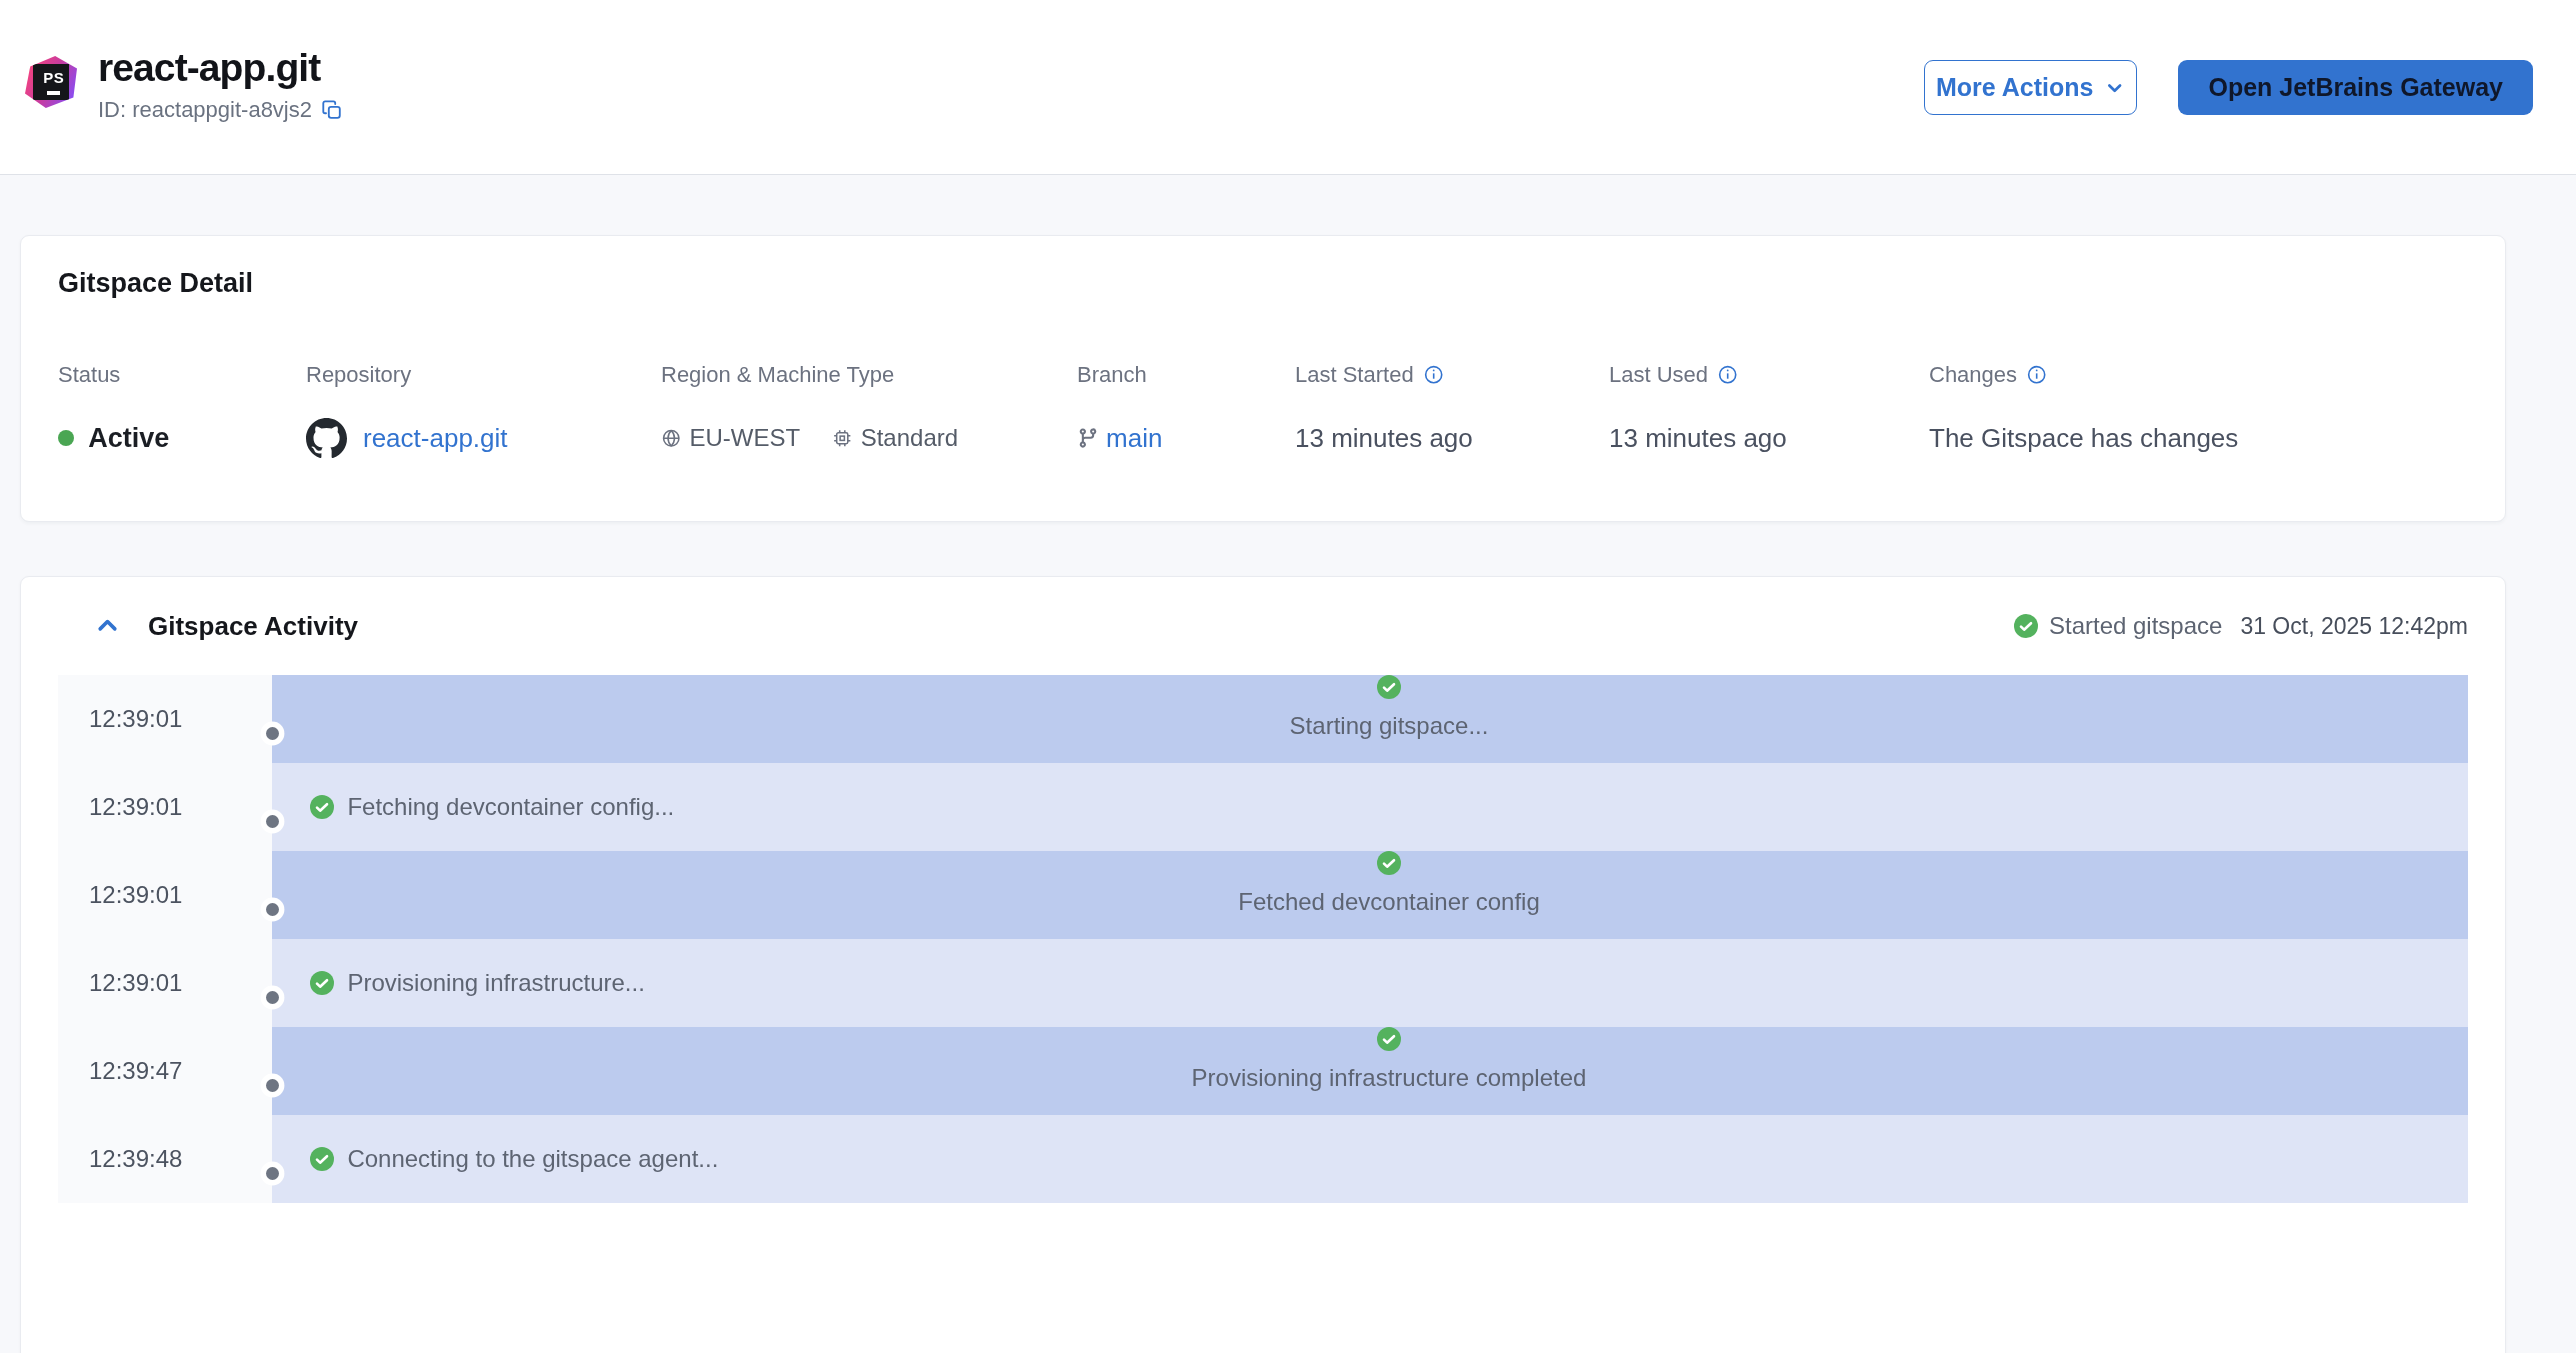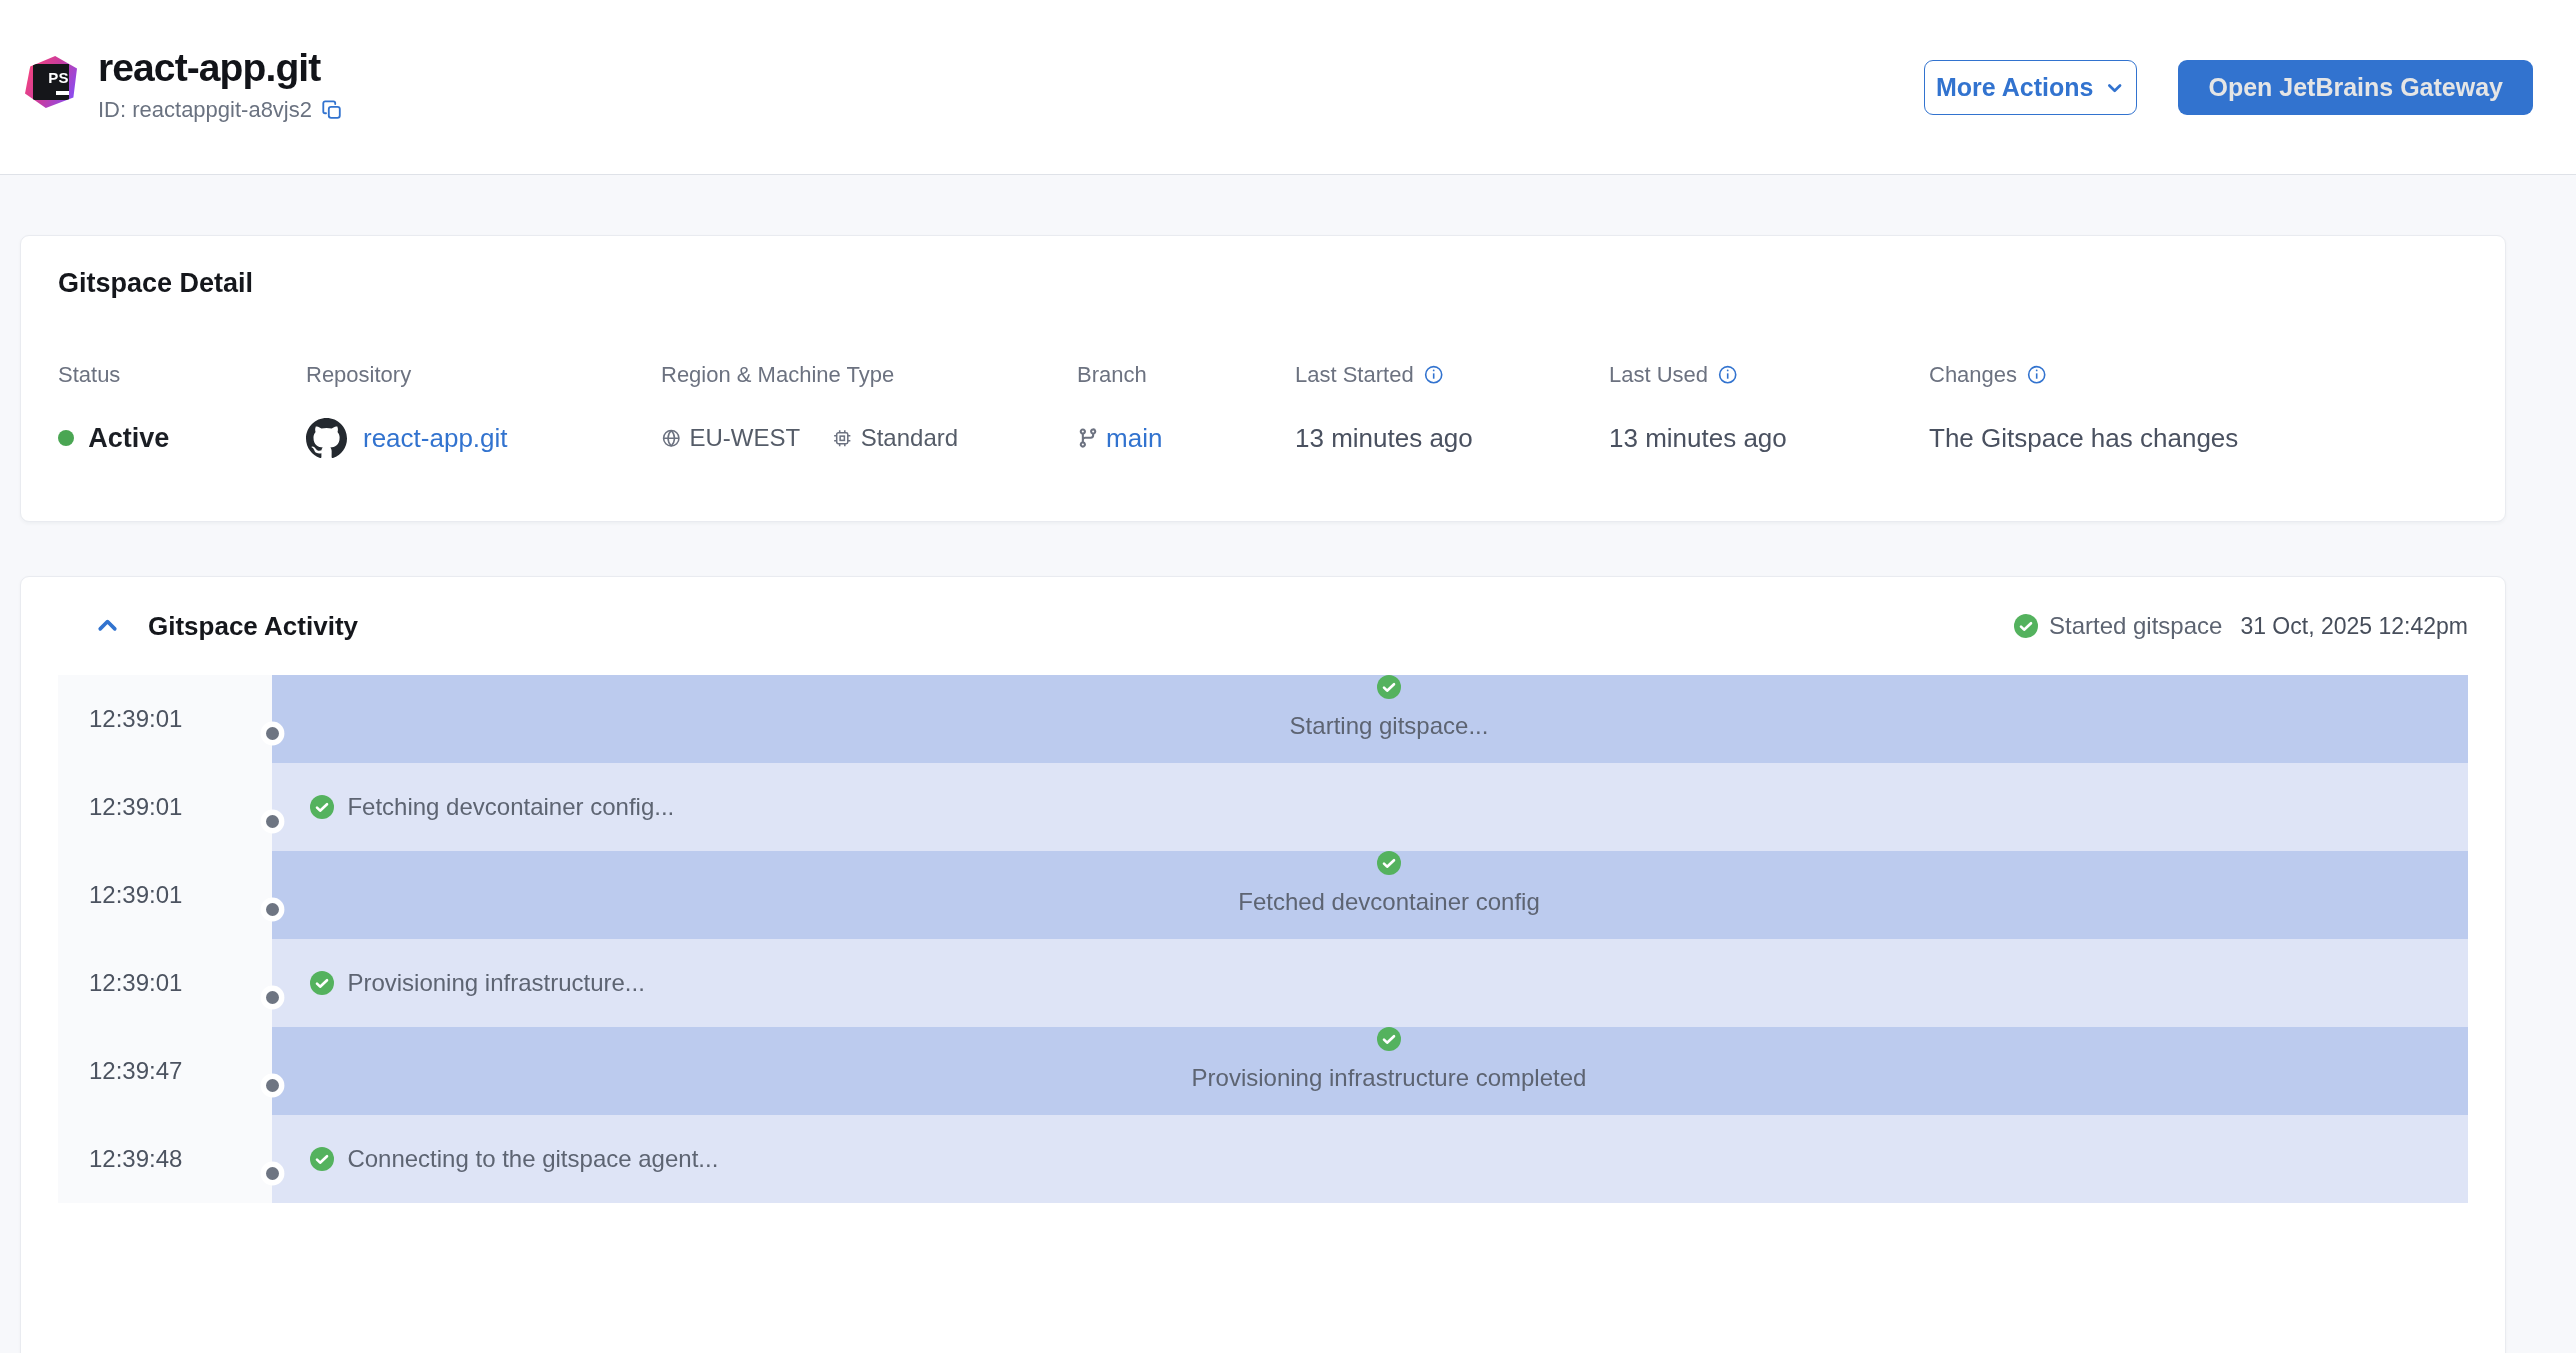--- a/index.html
+++ b/index.html
@@ -23,40 +23,40 @@
     background:#ffffff; border-bottom:1.8px solid #dfe2e8;
   }
   .logo{
     position:absolute; left:25px; top:56px; width:52px; height:52px;
     background:linear-gradient(118deg,#f4437f 12%,#c93c9e 48%,#8a4cf0 88%);
     clip-path:polygon(10% 20%, 58% 0%, 100% 24%, 93% 80%, 40% 100%, 0% 72%);
     display:flex; align-items:center; justify-content:center;
   }
   .logo-inner{
     width:36px; height:36px; background:#15161a;
-    display:flex; flex-direction:column; align-items:flex-end; justify-content:center;
+    display:flex; flex-direction:column; align-items:center; justify-content:center;
     padding-left:5.4px;
   }
   .logo-inner .ps{ color:#fff; font-weight:700; font-size:15px; letter-spacing:0.4px; }
   .logo-inner .bar{ width:13.4px; height:3.6px; background:#fff; margin-top:4.5px; }
   .title-block{ position:absolute; left:98px; top:46px; }
   .page-title{ font-size:39px; font-weight:800; letter-spacing:-0.9px; color:#121419; }
   .id-row{ display:flex; align-items:center; gap:9px; margin-top:7.1px; }
   .id-text{ font-size:22px; color:#6a7280; }
   .icon-copy svg{ display:block; }
   .header-actions{
     position:absolute; right:43px; top:60px; display:flex; gap:41px; align-items:center;
   }
   .btn{ height:55px; border-radius:9px; display:flex; align-items:center;
         font-size:25px; font-weight:700; cursor:pointer; border:none; }
   .btn-outline{
     padding:0 11px; background:#fff; color:var(--accent);
     border:1.8px solid var(--accent); gap:10.7px;
   }
-  .btn-primary{ padding:0 30px; background:var(--accent); color:#e5e5e5; }
+  .btn-primary{ padding:0 30px; background:var(--accent); color:#0f172a; }
 
   
   .card{
     position:absolute; left:20px; width:2486px; background:#fff;
     border:0.9px solid #e9ebf0; border-radius:9px;
     box-shadow:0 1.8px 3.6px rgba(31,45,61,.04);
   }
   .card-detail{ top:235px; height:287px; }
   .card-activity{ top:576px; height:857px; }
   .card-heading{ font-size:27px; font-weight:700; color:#15171c; }

